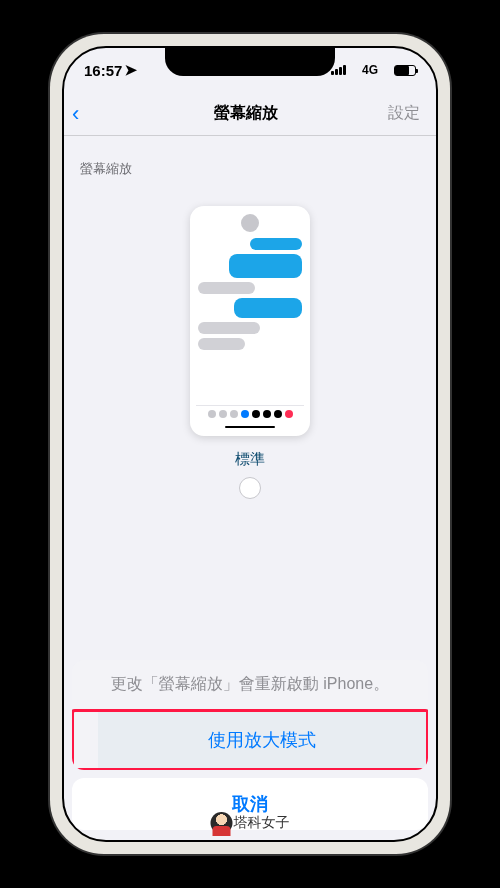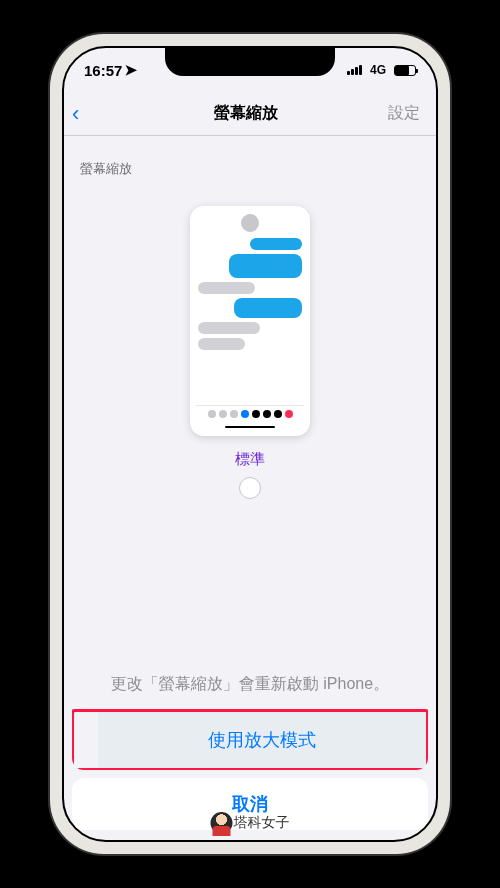--- a/index.html
+++ b/index.html
@@ -47,21 +47,21 @@
       height: 44px;
       display: flex;
       justify-content: space-between;
       align-items: center;
       padding: 0 20px;
       font-size: 15px;
       font-weight: 600;
       color: #000;
     }
     .status-left { display: flex; align-items: flex-end; gap: 2px; }
-    .status-right { display: flex; align-items: center; gap: 8px; font-size: 12px; }
+    .status-right { display: flex; align-items: center; gap: 16px; font-size: 12px; }
     .signal-bars { display: flex; align-items: flex-end; gap: 1px; }
     .bar { width: 3px; background: #000; border-radius: 1px; }
     .bar:nth-child(1){height:4px}.bar:nth-child(2){height:6px}.bar:nth-child(3){height:8px}.bar:nth-child(4){height:10px}
     .battery { width: 22px; height: 11px; border: 1px solid #000; border-radius: 3px; position: relative; }
     .battery::after { content:''; position:absolute; right:-3px; top:3px; width:2px; height:4px; background:#000; border-radius:0 1px 1px 0; }
     .battery-fill { width: 70%; height: 100%; background:#000; border-radius:1px; }
     .nav-bar {
       height: 44px;
       display: flex;
       align-items: center;
@@ -112,21 +112,21 @@
     .bubble.blue { background:#1ca5e8; align-self:flex-end; }
     .bubble.gray { background:#d1d1d6; align-self:flex-start; }
     .standard .bubble { height:12px; }
     .standard .b1{width:50%}.standard .b2{width:70%;height:24px}.standard .b3{width:55%}.standard .b4{width:65%;height:20px}.standard .b5{width:60%}.standard .b6{width:45%}
     .zoomed .bubble { height:16px; }
     .zoomed .b1{width:60%}.zoomed .b2{width:80%;height:32px}.zoomed .b3{width:65%}.zoomed .b4{width:75%;height:26px}.zoomed .b5{width:70%}
     .chat-footer { display:flex; justify-content:center; gap:3px; padding:4px 0 2px; border-top:0.5px solid #e5e5ea; margin-top:4px; }
     .dot { width:8px; height:8px; border-radius:50%; }
     .dot.g{background:#c7c7cc}.dot.b{background:#007aff}.dot.k{background:#000}.dot.r{background:#ff2d55}
     .divider-line { width:50px; height:2px; background:#000; margin:6px auto 0; border-radius:1px; }
-    .preview-label { margin-top: 14px; font-size: 15px; color: #6d28d9; }
+    .preview-label { margin-top: 14px; font-size: 15px; color: #0c4a6e; }
     .radio { margin-top: 8px; width: 22px; height: 22px; border-radius: 50%; }
     .radio.unselected { border: 1.5px solid #c7c7cc; background:#fff; }
     .radio.selected { background: #8e8e93; display:flex; align-items:center; justify-content:center; color:#fff; font-size:13px; }
     .action-sheet {
       position: absolute;
       bottom: 10px;
       left: 8px;
       right: 8px;
     }
     .sheet-card {

